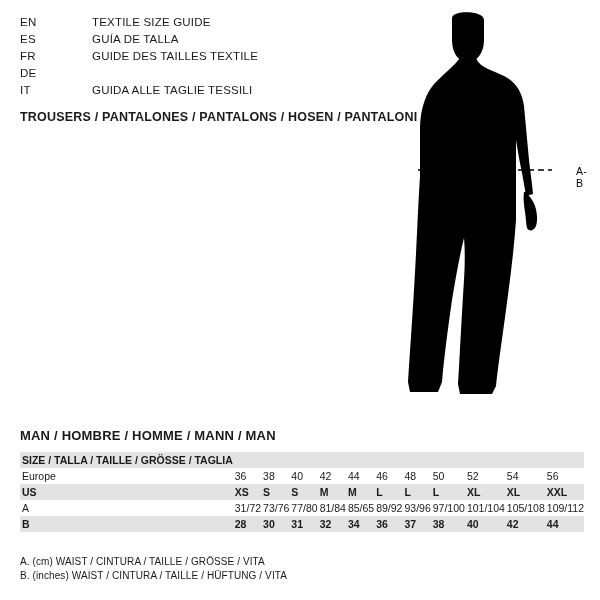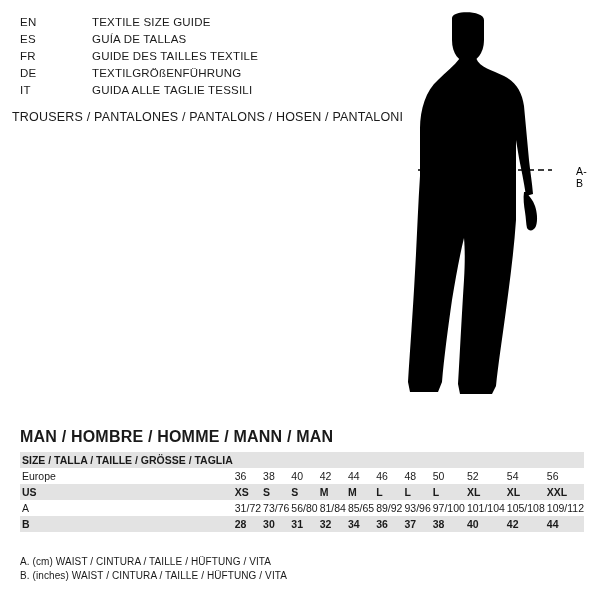--- a/index.html
+++ b/index.html
@@ -36,23 +36,23 @@
   .lang-text {
     font-size: 11.5px;
     letter-spacing: 0.2px;
     margin-left: 32px;
   }
   .lang-row.first .lang-code,
   .lang-row.first .lang-text { font-weight: normal; }
 
   .garment-title {
     position: absolute;
-    top: 110px; left: 12px;
+    top: 110px; left: 20px;
     font-size: 12.5px;
-    font-weight: normal;
+    font-weight: bold;
     letter-spacing: 0.2px;
   }
 
   
   .figure-wrap {
     position: absolute;
     top: 10px; left: 380px;
     width: 210px; height: 400px;
   }
   .figure-wrap svg { display: block; }
@@ -61,21 +61,21 @@
     left: 196px; top: 155px;
     font-size: 10.5px;
     letter-spacing: 0.3px;
     color: #000;
   }
 
   
   .section-title {
     position: absolute;
     top: 428px; left: 20px;
-    font-size: 16px;
+    font-size: 13px;
     font-weight: bold;
     letter-spacing: 0.2px;
   }
 
   table.size-table {
     position: absolute;
     top: 452px; left: 20px;
     width: 560px;
     border-collapse: collapse;
     font-size: 10.5px;
@@ -104,29 +104,28 @@
 
 <div class="page">
 
   <div class="lang-block">
     <div class="lang-row first">
       <span class="lang-code">EN</span>
       <span class="lang-text">TEXTILE SIZE GUIDE</span>
     </div>
     <div class="lang-row">
       <span class="lang-code">ES</span>
-      <span class="lang-text">GUÍA DE TALLAS</span>
+      <span class="lang-text">GUÍA DE TALLA</span>
     </div>
     <div class="lang-row">
       <span class="lang-code">FR</span>
       <span class="lang-text">GUIDE DES TAILLES TEXTILE</span>
     </div>
     <div class="lang-row">
       <span class="lang-code">DE</span>
-      <span class="lang-text">TEXTILGRÖßENFÜHRUNG</span>
     </div>
     <div class="lang-row">
       <span class="lang-code">IT</span>
       <span class="lang-text">GUIDA ALLE TAGLIE TESSILI</span>
     </div>
   </div>
 
   <div class="garment-title">TROUSERS / PANTALONES / PANTALONS / HOSEN / PANTALONI</div>
 
   <div class="figure-wrap">
@@ -224,21 +223,21 @@
       <td class="cell">L</td>
       <td class="cell">L</td>
       <td class="cell">XL</td>
       <td class="cell">XL</td>
       <td class="cell">XXL</td>
     </tr>
     <tr>
       <td class="rowlabel">A</td>
       <td class="cell">31/72</td>
       <td class="cell">73/76</td>
-      <td class="cell">56/80</td>
+      <td class="cell">77/80</td>
       <td class="cell">81/84</td>
       <td class="cell">85/65</td>
       <td class="cell">89/92</td>
       <td class="cell">93/96</td>
       <td class="cell">97/100</td>
       <td class="cell">101/104</td>
       <td class="cell">105/108</td>
       <td class="cell">109/112</td>
     </tr>
     <tr class="shaded">
@@ -252,17 +251,17 @@
       <td class="cell">37</td>
       <td class="cell">38</td>
       <td class="cell">40</td>
       <td class="cell">42</td>
       <td class="cell">44</td>
     </tr>
   </tbody>
     </table>
 
   <div class="footnotes">
-    <div>A. (cm) WAIST / CINTURA / TAILLE / HÜFTUNG / VITA</div>
+    <div>A. (cm) WAIST / CINTURA / TAILLE / GRÖSSE / VITA</div>
     <div>B. (inches) WAIST / CINTURA / TAILLE / HÜFTUNG / VITA</div>
   </div>
 
 </div>
 
 </body></html>

